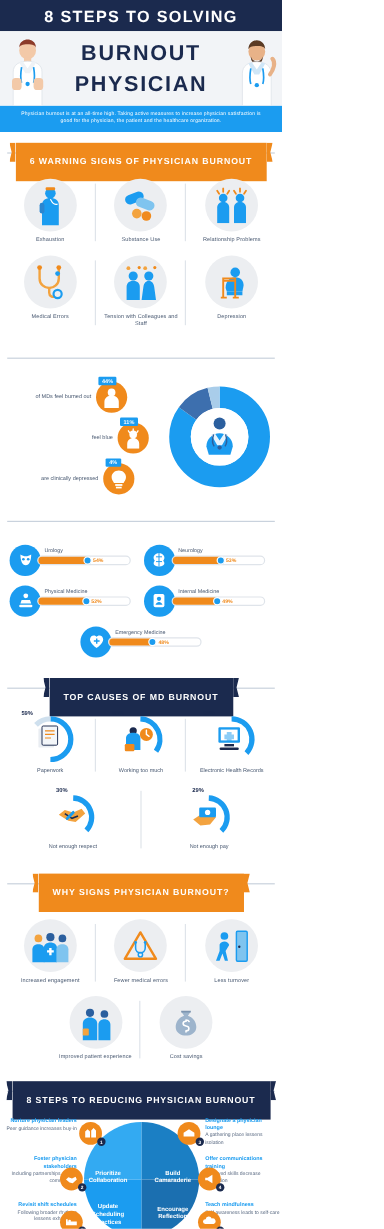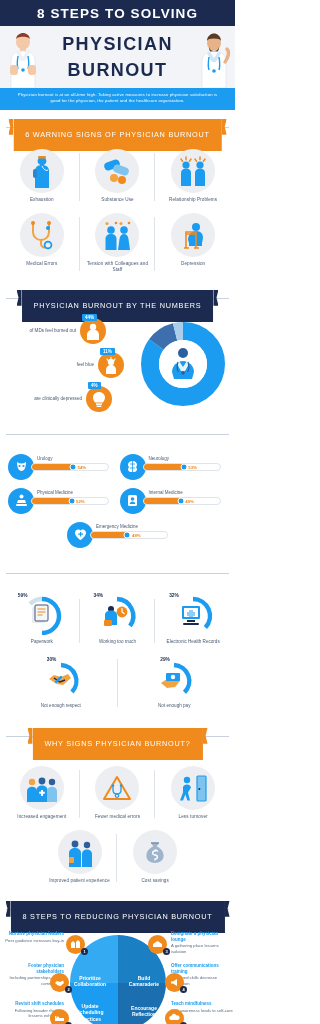--- a/index.html
+++ b/index.html
@@ -42,22 +42,22 @@
   }
 
   
   .band { position:relative; margin:9px 0 6px; height:16px; }
   .band .line {
     position:absolute; top:8px; left:6px; right:6px; height:1px;
     background:#c9d2dd;
   }
   .band .plate {
     position:absolute; left:50%; transform:translateX(-50%); top:0;
-    height:16px; padding:16px 12px; display:flex; align-items:center;
-    justify-content:center; color:#fff; font-size:7.3px; font-weight:normal;
+    height:32px; padding:0 12px; display:flex; align-items:center;
+    justify-content:center; color:#fff; font-size:7.3px; font-weight:bold;
     letter-spacing:.75px; white-space:nowrap;
   }
   .band .plate::before, .band .plate::after {
     content:""; position:absolute; top:0; width:5px; height:16px;
   }
   .band .plate::before { left:-5px; }
   .band .plate::after  { right:-5px; }
   .plate.orange { background:#f08a1c; }
   .plate.orange::before { background:#f08a1c; clip-path:polygon(0 0,100% 0,100% 100%,0 100%,40% 50%); }
   .plate.orange::after  { background:#f08a1c; clip-path:polygon(0 0,100% 0,60% 50%,100% 100%,0 100%); }
@@ -174,22 +174,22 @@
     <rect x="14" y="16" width="6" height="4" fill="#f3c9a8"></rect>
     <path d="M5 56V28c0-6 5-9 12-9s12 3 12 9v28z" fill="#ffffff" stroke="#dfe4ea" stroke-width=".7"></path>
     <path d="M13 19l4 6 4-6 3 1-5 9h-4l-5-9z" fill="#eef2f6"></path>
     <path d="M12 24c-1 6-1 10 0 13M22 24c1 6 1 10 0 13" stroke="#1b9cf0" stroke-width="1.4" fill="none"></path>
     <circle cx="17" cy="38" r="1.8" fill="#1b9cf0"></circle>
     <rect x="4" y="33" width="8" height="10" rx="3" fill="#f3c9a8"></rect>
     <rect x="22" y="33" width="8" height="10" rx="3" fill="#f3c9a8"></rect>
   </svg>
 
   <div class="titles">
+    <div>BURNOUT</div>
     <div>PHYSICIAN</div>
-    <div>BURNOUT</div>
   </div>
 
   <svg class="doc right" viewBox="0 0 34 56">
     <ellipse cx="17" cy="11" rx="7" ry="7.5" fill="#e8b288"></ellipse>
     <path d="M10 9c0-5 4-7.5 7-7.5s7 2.5 7 7.5c-1-2-3-2.6-7-2.6S11 7 10 9z" fill="#5a3a24"></path>
     <path d="M12 15c1 3 3 4 5 4s4-1 5-4c0 4-2 6-5 6s-5-2-5-6z" fill="#5a3a24"></path>
     <path d="M5 56V29c0-6 5-9.5 12-9.5S29 23 29 29v27z" fill="#ffffff" stroke="#dfe4ea" stroke-width=".7"></path>
     <path d="M13 20l4 6 4-6 3 1-5 9h-4l-5-9z" fill="#cfe6f7"></path>
     <path d="M12 25c-1 6-1 10 0 13M22 25c1 6 1 10 0 13" stroke="#1b9cf0" stroke-width="1.4" fill="none"></path>
     <circle cx="17" cy="39" r="1.8" fill="#1b9cf0"></circle>
@@ -288,21 +288,20 @@
         <path d="M12 24h13v3H12z" fill="#1b9cf0"></path>
         <path d="M9 13h10v2H9zM9 13v16M19 13v16M7 29h5M17 29h5" stroke="#f08a1c" stroke-width="1.6" fill="none"></path>
       </svg>
     </div>
     <div class="cap">Depression</div>
   </div>
 </div>
 
 <div class="band">
   <div class="line"></div>
-  <div class="plate navy">PHYSICIAN BURNOUT BY THE NUMBERS</div>
 </div>
 
 <div class="numbers">
   <div class="donut-wrap">
     <svg viewBox="0 0 88 88" width="88" height="88">
       <circle cx="44" cy="44" r="33" fill="none" stroke="#1b9cf0" stroke-width="18" stroke-dasharray="176 31" stroke-dashoffset="0" transform="rotate(-90 44 44)"></circle>
       <circle cx="44" cy="44" r="33" fill="none" stroke="#3d6fae" stroke-width="18" stroke-dasharray="23 184" stroke-dashoffset="-176" transform="rotate(-90 44 44)"></circle>
       <circle cx="44" cy="44" r="33" fill="none" stroke="#a9cdea" stroke-width="18" stroke-dasharray="8 199" stroke-dashoffset="-199" transform="rotate(-90 44 44)"></circle>
       <circle cx="44" cy="44" r="24" fill="#ffffff"></circle>
       <g>
@@ -440,20 +439,21 @@
         <div class="fill" style="width:48%"></div>
         <div class="knob" style="left:48%"></div>
         <span class="sval" style="left:54%">48%</span>
       </div>
     </div>
   </div>
 </div>
 
 <div class="band">
   <div class="line"></div>
+  <div class="plate navy">TOP CAUSES OF MD BURNOUT</div>
 </div>
 
 <div class="cause-grid">
   <div class="cause">
     <div class="ring-wrap">
       <span class="cpct">59%</span>
       <svg width="44" height="40" viewBox="0 0 44 40">
         <path d="M22 4a17 17 0 0 1 0 34" fill="none" stroke="#1b9cf0" stroke-width="4.4"></path>
         <path d="M22 4a17 17 0 0 0-12 5" fill="none" stroke="#cfe0ee" stroke-width="4.4"></path>
         <g>

